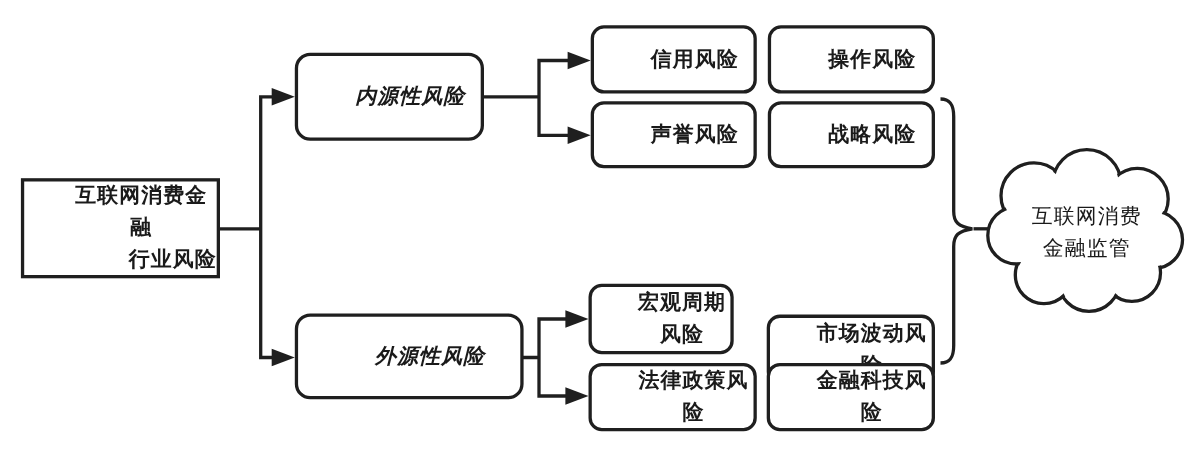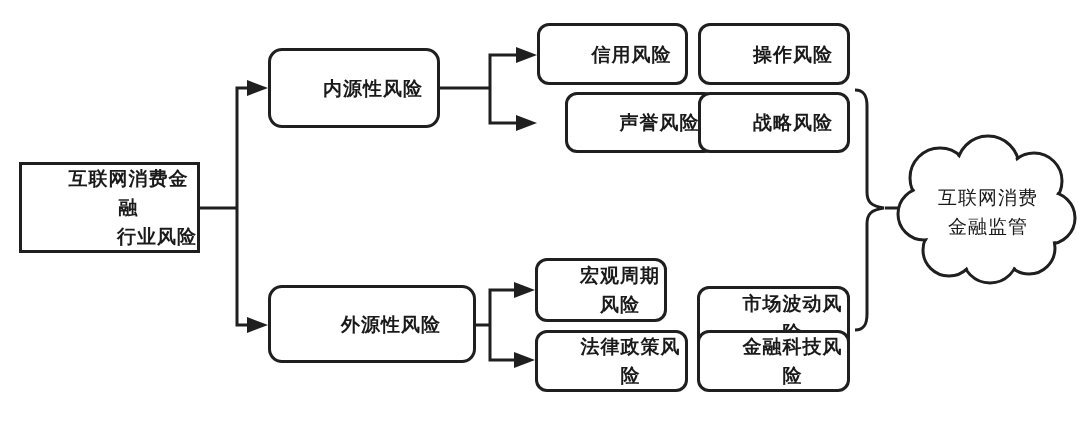--- a/index.html
+++ b/index.html
@@ -33,21 +33,21 @@
     justify-content: center;
     text-align: center;
     color: #1a1a1a;
     font-weight: bold;
     font-size: 19px;
     letter-spacing: 1px;
     line-height: 29px;
     z-index: 2;
     padding-left: 38px;
   }
-  .node.round { border-radius: 14px; }
+  .node.round { border-radius: 14px; font-style: italic; }
   .node.leaf  { border-radius: 12px; }
   .cloud-label {
     position: absolute;
     display: flex;
     flex-direction: column;
     align-items: center;
     justify-content: center;
     text-align: center;
     color: #1a1a1a;
     font-weight: normal;
@@ -126,21 +126,21 @@
   <div class="node round" style="left:268px; top:285px; width:208px; height:78px;">
     <span>外源性风险</span>
   </div>
 
   <div class="node leaf" style="left:537px; top:23px; width:151px; height:62px;">
     <span>信用风险</span>
   </div>
   <div class="node leaf" style="left:698px; top:23px; width:152px; height:62px;">
     <span>操作风险</span>
   </div>
-  <div class="node leaf" style="left:537px; top:92px; width:151px; height:61px;margin-left:28px;">
+  <div class="node leaf" style="left:537px; top:92px; width:151px; height:61px;">
     <span>声誉风险</span>
   </div>
   <div class="node leaf" style="left:698px; top:92px; width:152px; height:61px;">
     <span>战略风险</span>
   </div>
 
   <div class="node leaf" style="left:535px; top:258px; width:132px; height:64px;">
     <span>宏观周期风险</span>
   </div>
   <div class="node leaf" style="left:697px; top:258px; width:153px; height:64px;margin-top:28px;">

